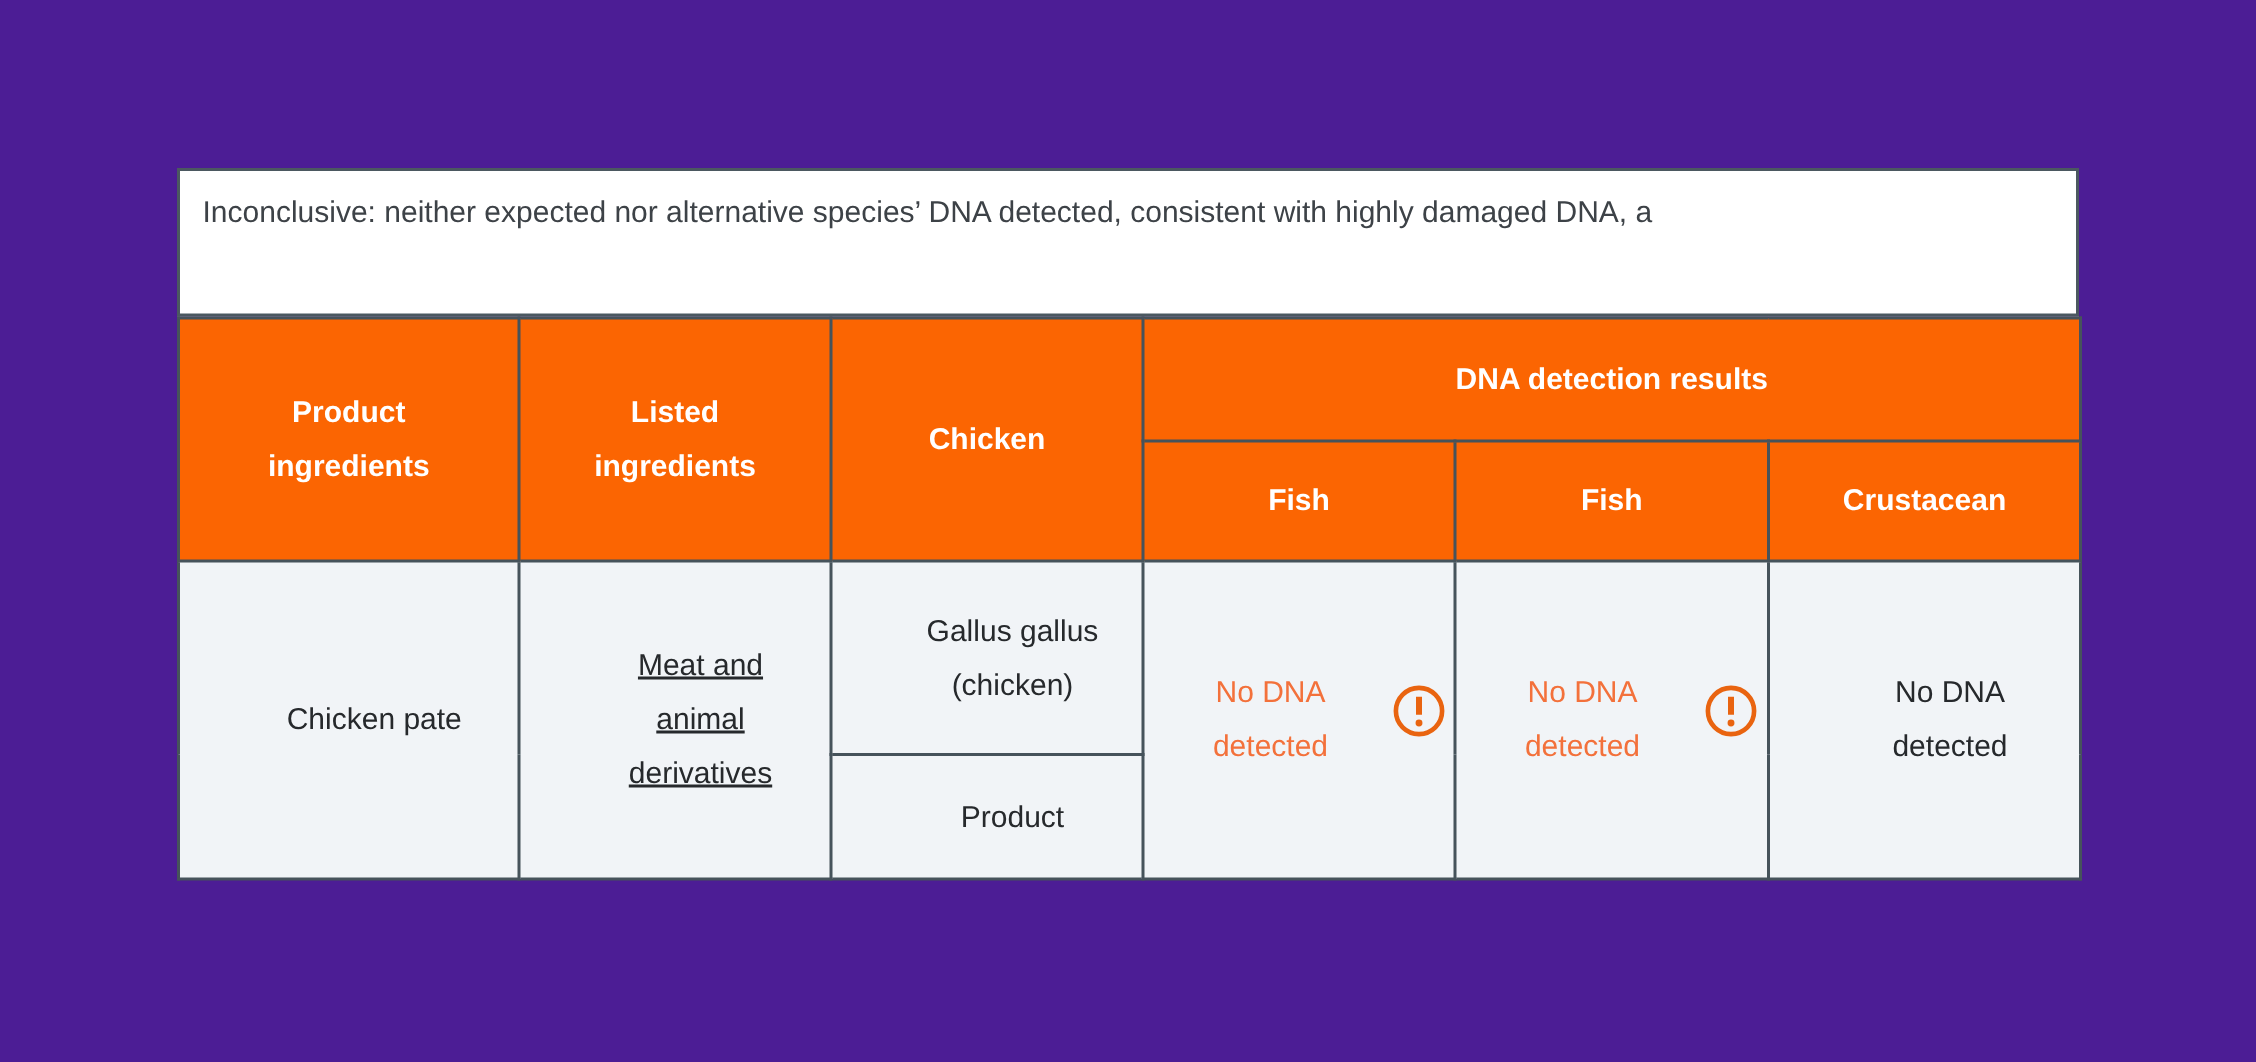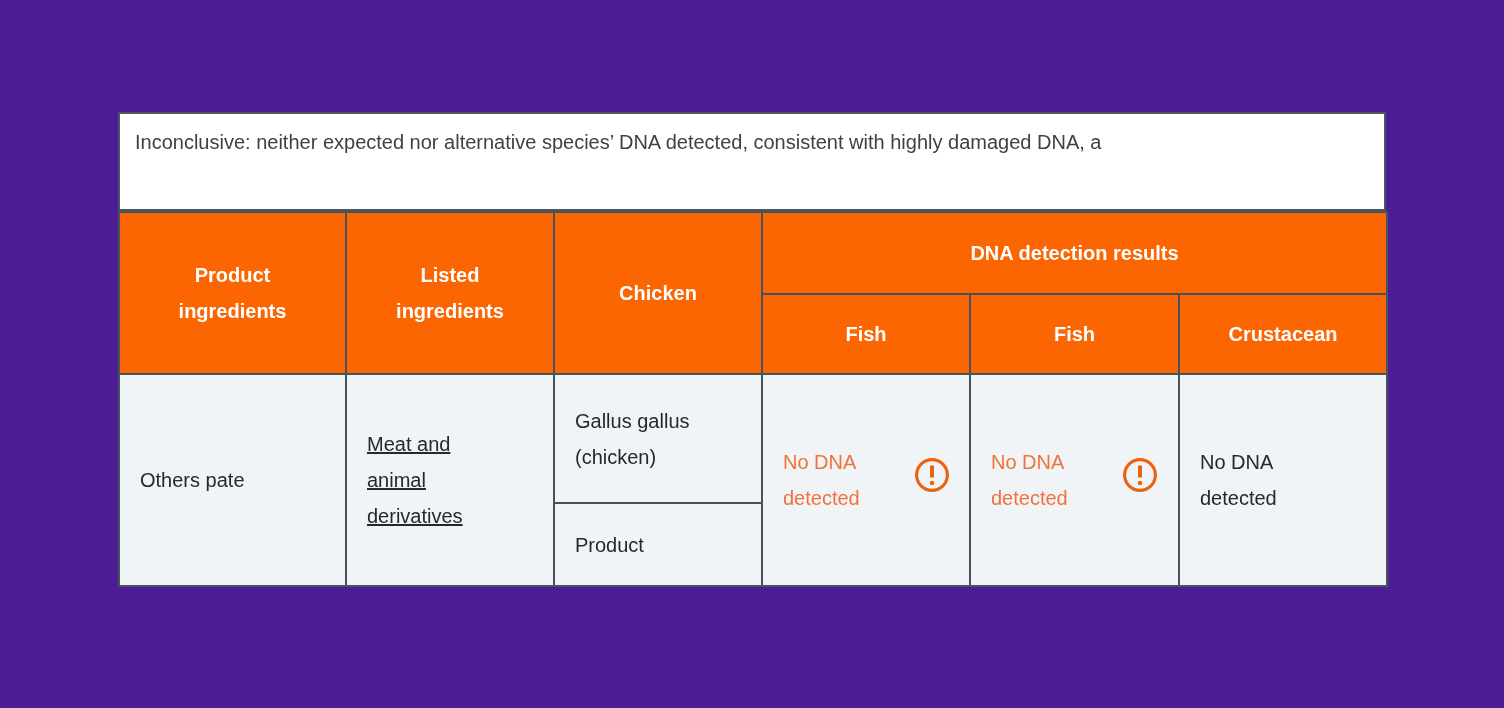--- a/index.html
+++ b/index.html
@@ -55,22 +55,22 @@
   tr.hrow-sub { height: 80px; }
   tr.brow-1   { height: 129px; }
   tr.brow-2   { height: 83px; }
 
   table.results td {
     background: #f1f4f7;
     color: #26292c;
     font-size: 20px;
     line-height: 36px;
     vertical-align: middle;
-    text-align: left;
-    padding-left: 20px;
+    text-align: center;
+    padding-left: 34px;
   }
 
   .w-narrow  { display: inline-block; max-width: 130px; vertical-align: middle; }
   .w-listed  { display: inline-block; max-width: 122px; vertical-align: middle; }
   .w-ingr    { display: inline-block; max-width: 112px; text-decoration: underline; }
   .w-species { display: inline-block; max-width: 142px; }
   .w-result  { display: inline-block; max-width: 100px; }
 
   .result-flex {
     display: flex;
@@ -122,21 +122,21 @@
             <span>Fish</span>
           </th>
           <th>
             <span>Crustacean</span>
           </th>
         </tr>
       </thead>
       <tbody>
         <tr class="brow-1">
           <td rowspan="2">
-            <span>Others pate</span>
+            <span>Chicken pate</span>
           </td>
           <td rowspan="2">
             <span class="w-ingr">Meat and animal derivatives</span>
           </td>
           <td>
             <span class="w-species">Gallus gallus (chicken)</span>
           </td>
           <td rowspan="2">
             <div class="result-flex">
               <span class="w-result result-warning">No DNA detected</span>

